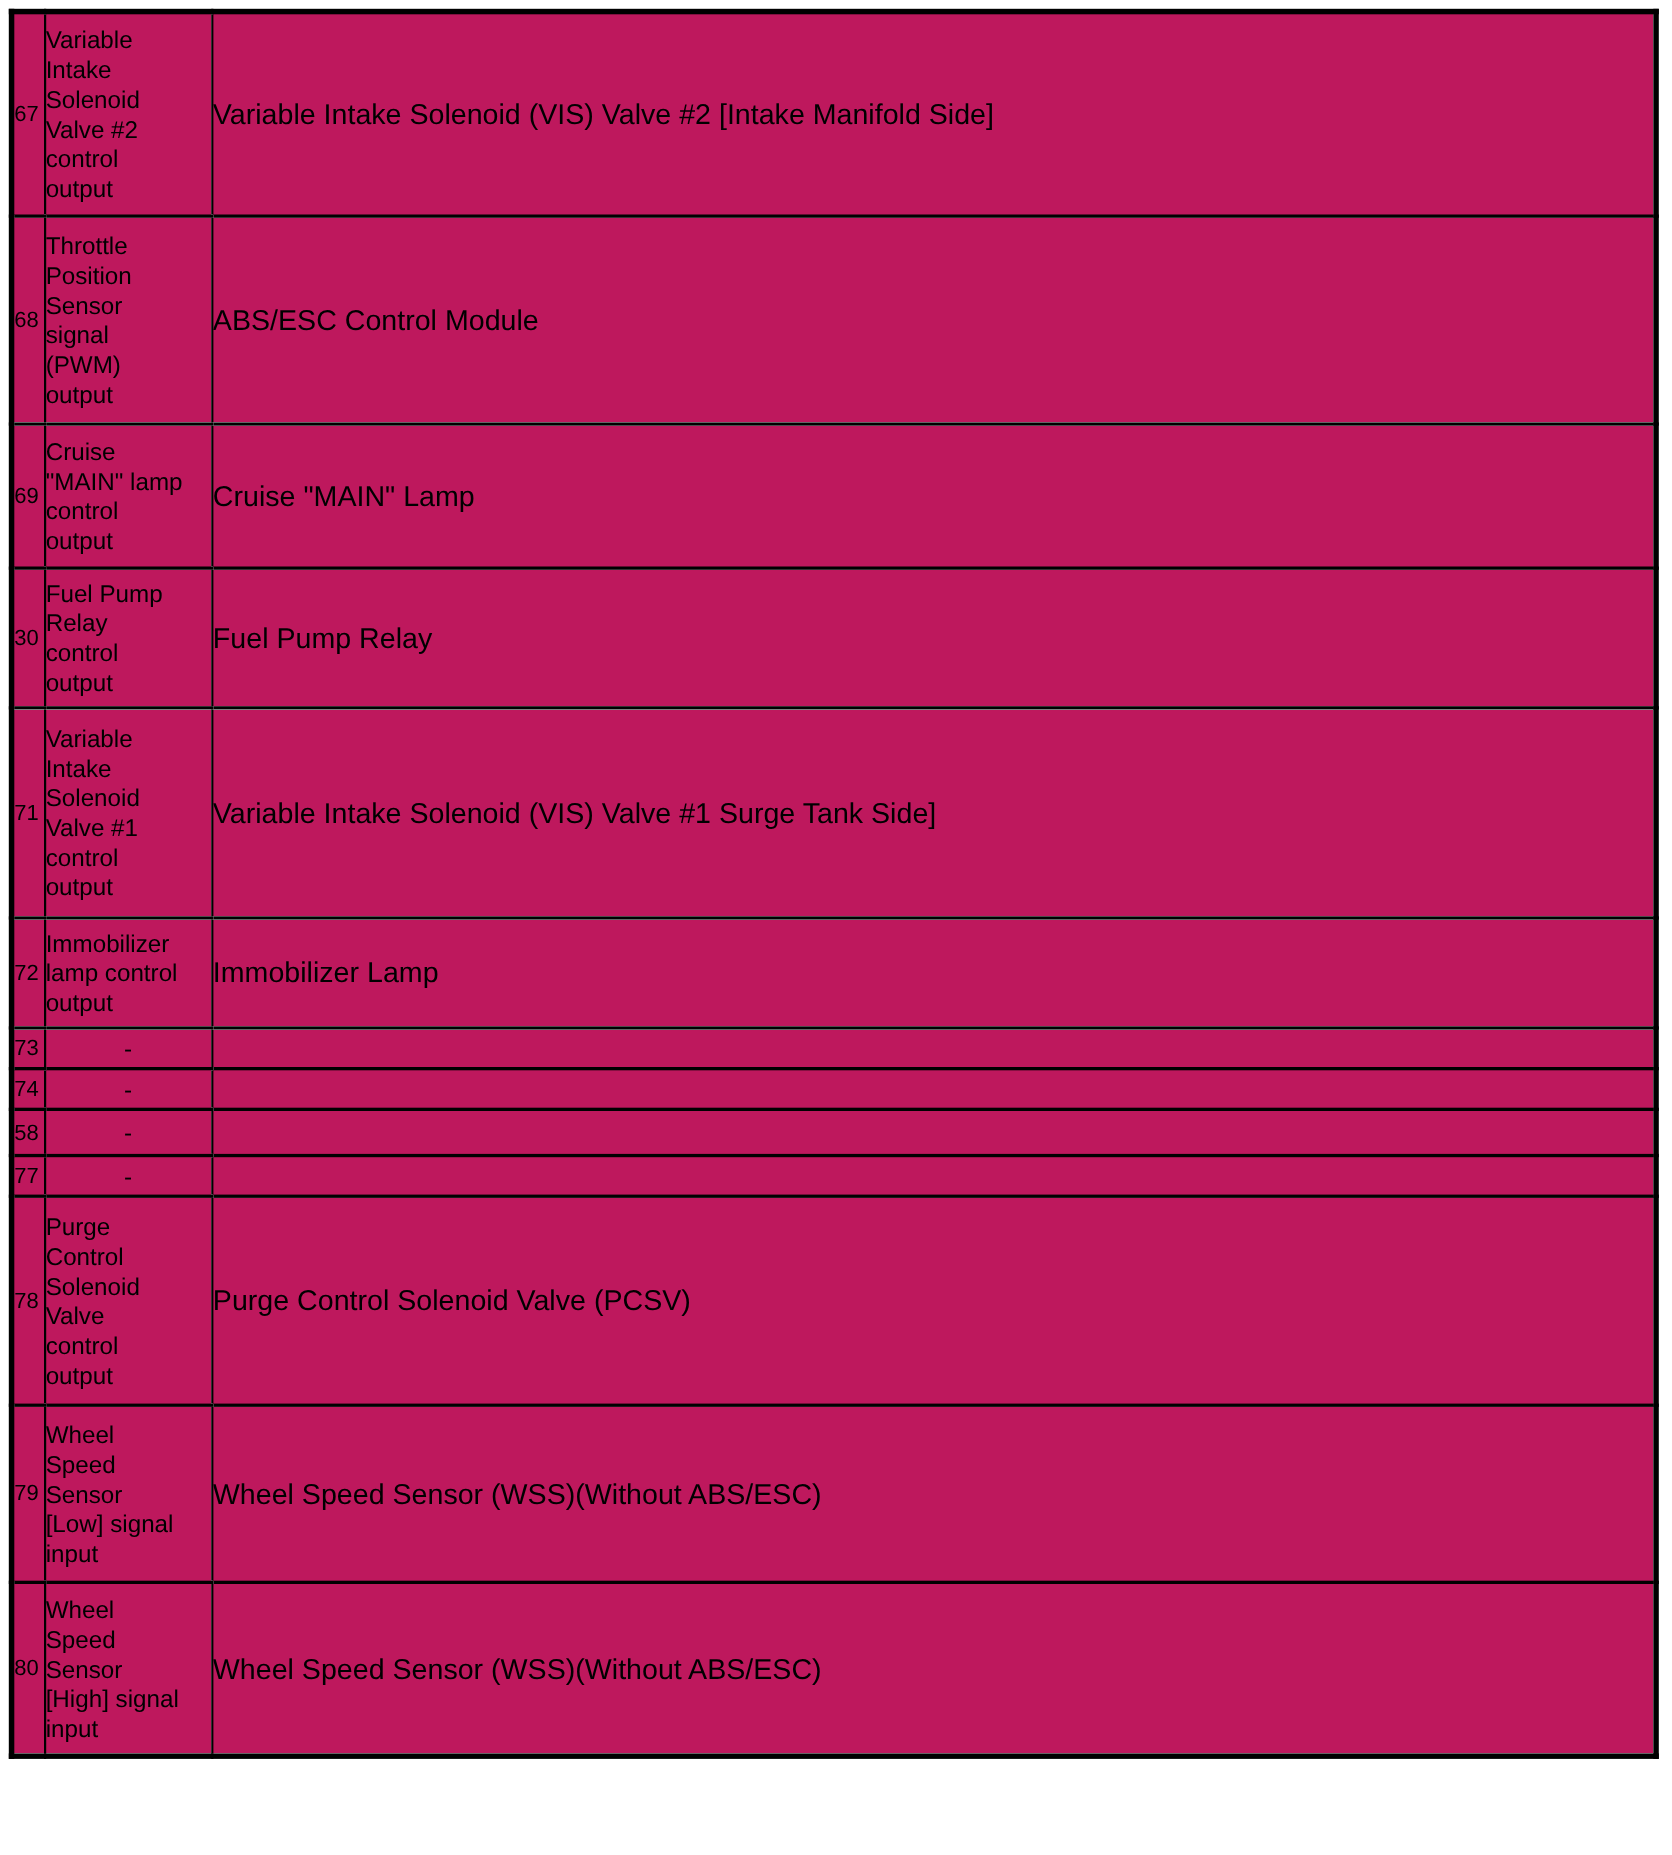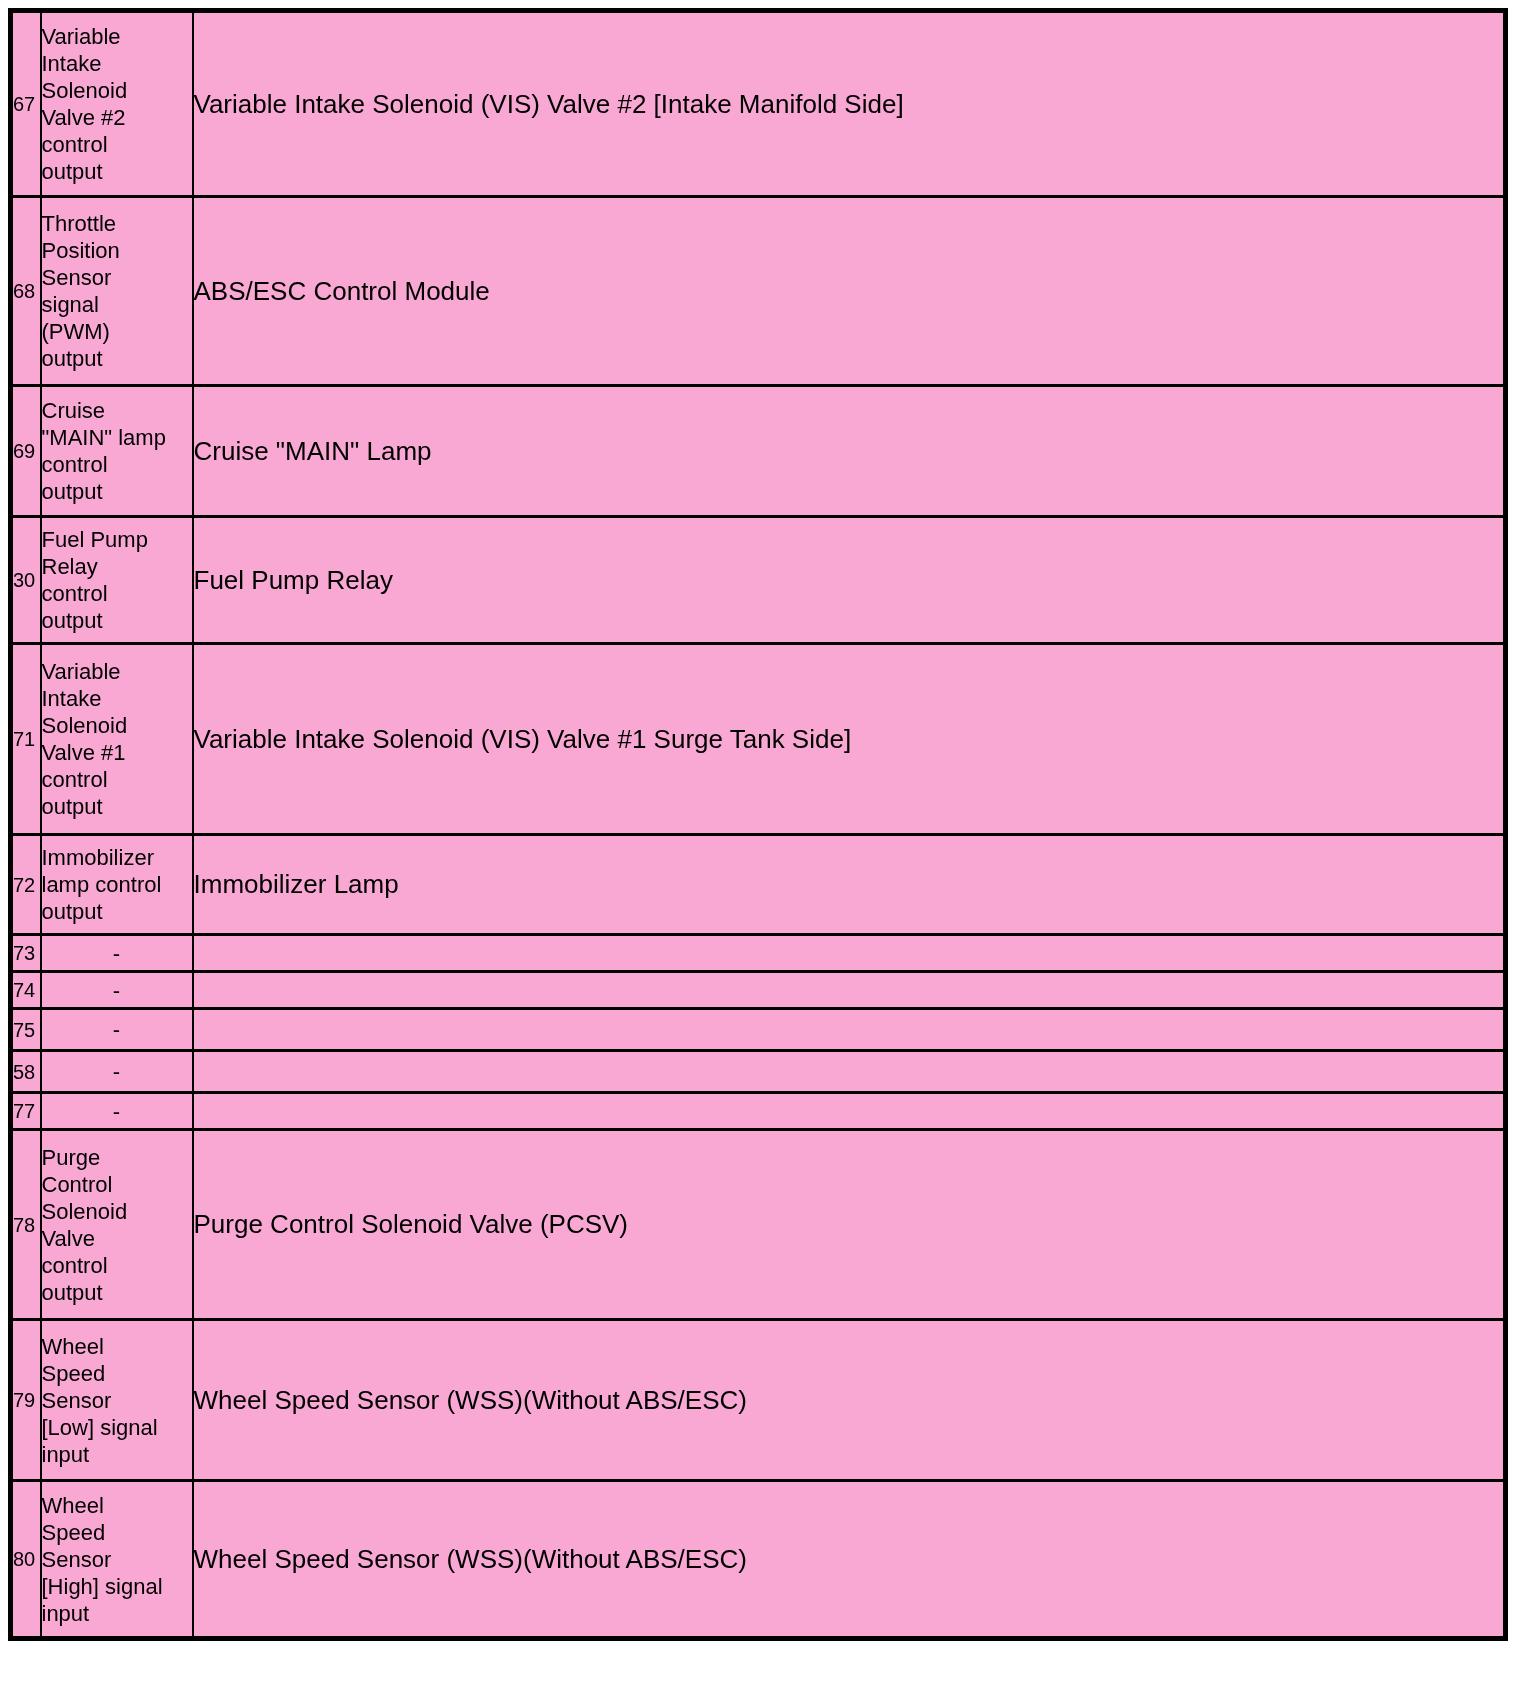--- a/index.html
+++ b/index.html
@@ -22,21 +22,21 @@
     width: 1495px;
     border: 5px solid #000000;
   }
   table.pin-table td {
     border: 2px solid #000000;
     border-top-width: 3px;
     border-bottom-width: 3px;
     vertical-align: middle;
     padding: 0;
     overflow: hidden;
-    background: #f9a8d4;
+    background: #be185d;
   }
   td.num-cell {
     font-size: 20px;
     line-height: 22px;
     padding-left: 1px;
     vertical-align: middle;
   }
   td.desc-cell {
     font-size: 22px;
     line-height: 27px;
@@ -134,25 +134,20 @@
       <tr class="r73 dash-row">
         <td class="num-cell">73</td>
         <td class="desc-cell">-</td>
         <td class="comp-cell"></td>
       </tr>
       <tr class="r74 dash-row">
         <td class="num-cell">74</td>
         <td class="desc-cell">-</td>
         <td class="comp-cell"></td>
       </tr>
-      <tr class="r75 dash-row">
-        <td class="num-cell">75</td>
-        <td class="desc-cell">-</td>
-        <td class="comp-cell"></td>
-      </tr>
       <tr class="r76 dash-row">
         <td class="num-cell">58</td>
         <td class="desc-cell">-</td>
         <td class="comp-cell"></td>
       </tr>
       <tr class="r77 dash-row">
         <td class="num-cell">77</td>
         <td class="desc-cell">-</td>
         <td class="comp-cell"></td>
       </tr>

